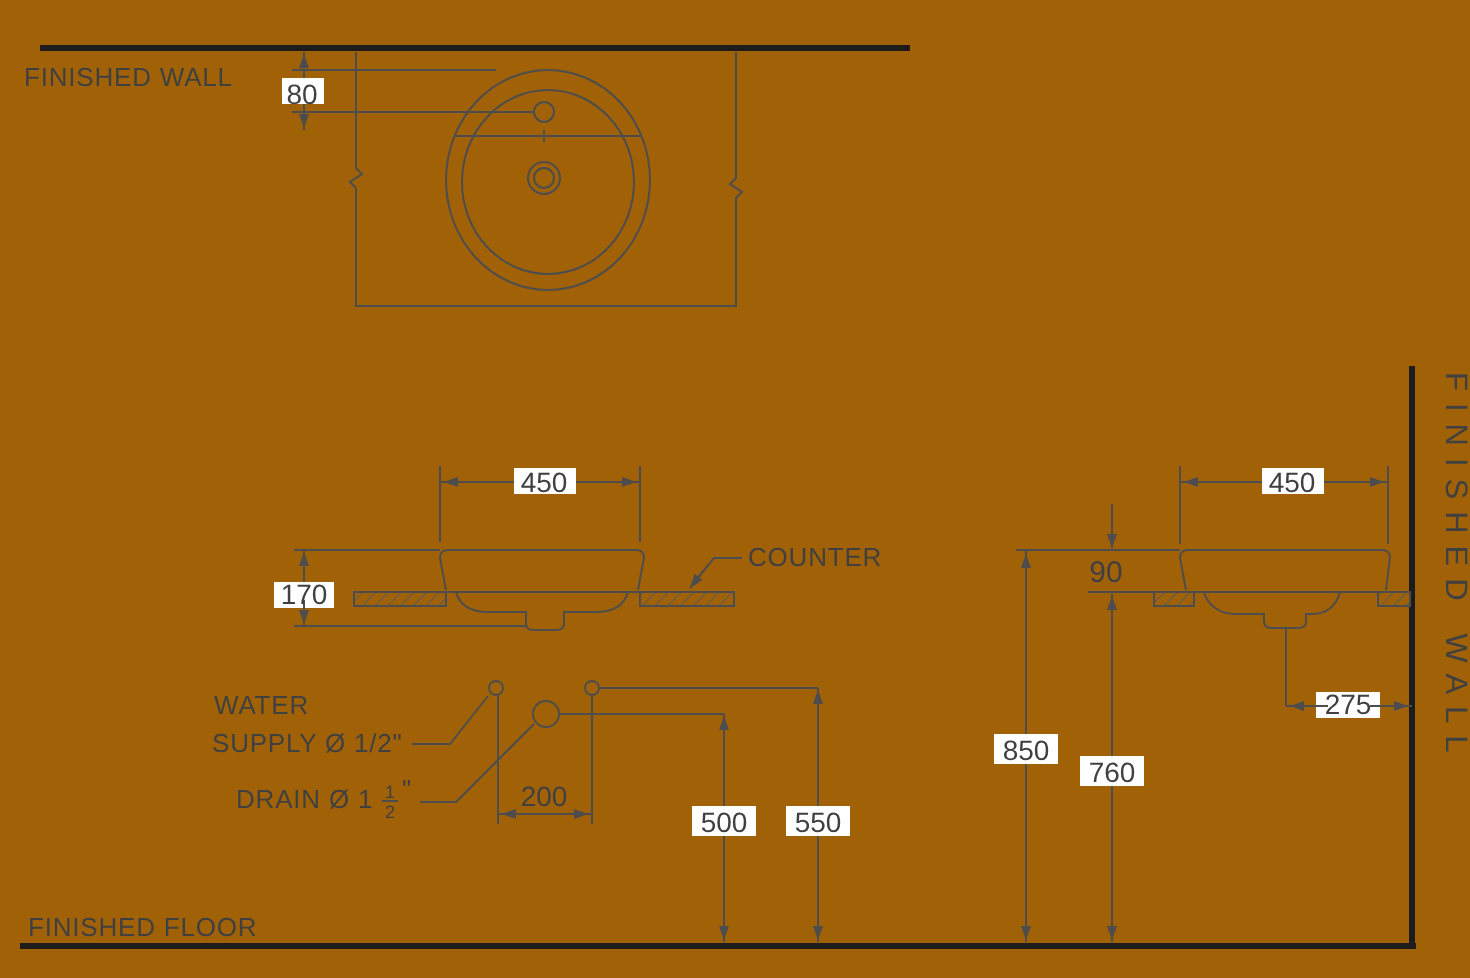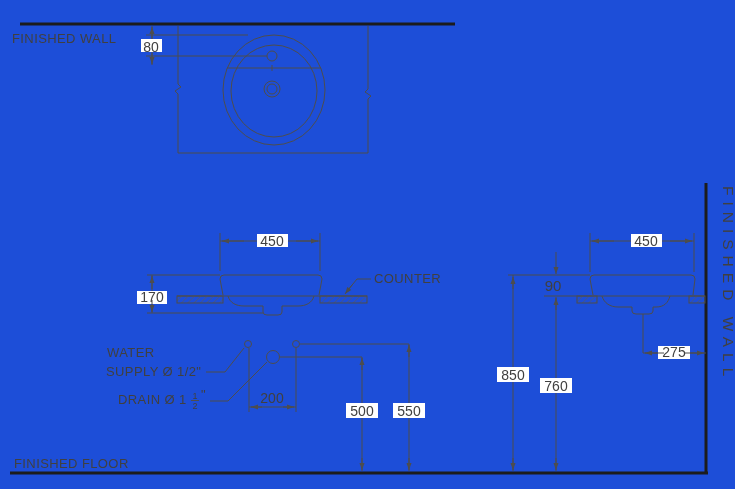--- a/index.html
+++ b/index.html
@@ -1,16 +1,16 @@
 <!DOCTYPE html>
 <html><head>
 <meta charset="utf-8">
 <style>
   html,body{margin:0;padding:0;background:#ffffff;}
-  .stage{position:relative;width:735px;height:489px;background:#1d4ed8;overflow:hidden;}
+  .stage{position:relative;width:735px;height:489px;background:#a16207;overflow:hidden;}
   svg{display:block;}
   .thin{stroke:#4d4d4d;stroke-width:1;fill:none;}
   .heavy{stroke:#1c1c1c;stroke-width:3;fill:none;}
   .lbl{fill:#404040;font-family:"Liberation Sans",sans-serif;font-size:13px;letter-spacing:0.4px;}
   .dim{fill:#404040;font-family:"Liberation Sans",sans-serif;font-size:14px;text-anchor:middle;}
   .dimS{fill:#404040;font-family:"Liberation Sans",sans-serif;font-size:15px;text-anchor:middle;}
   .frac{fill:#404040;font-family:"Liberation Sans",sans-serif;font-size:9px;text-anchor:middle;}
   .wallTxt{fill:#404040;font-family:"Liberation Sans",sans-serif;font-size:15.5px;letter-spacing:6px;}
   .mask{fill:#ffffff;stroke:none;}
 </style>

